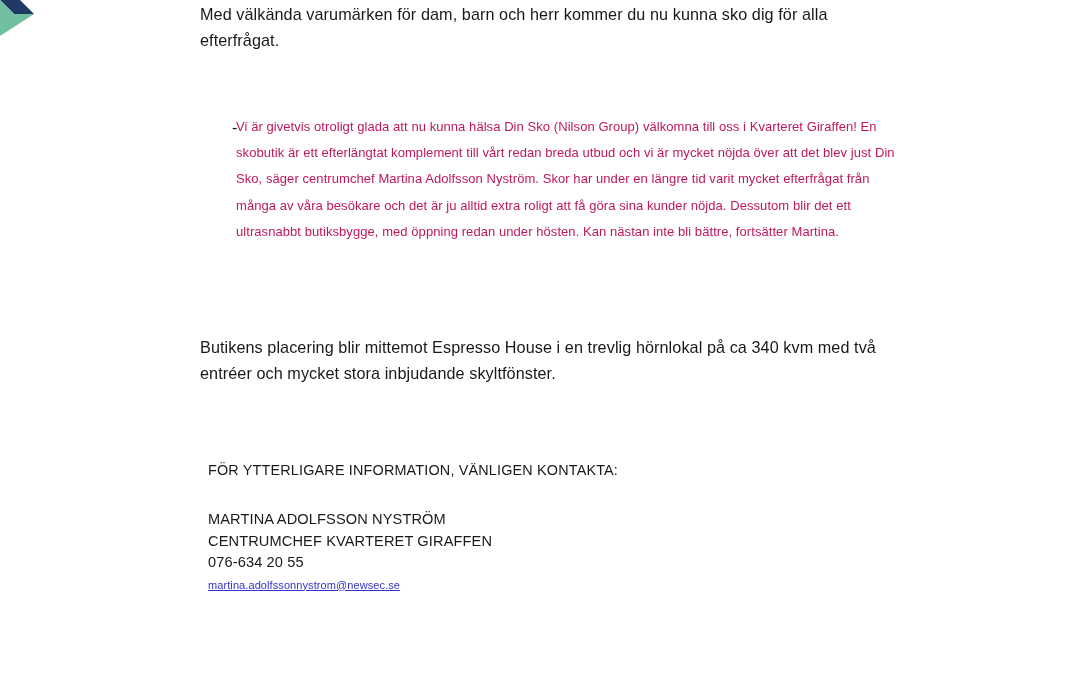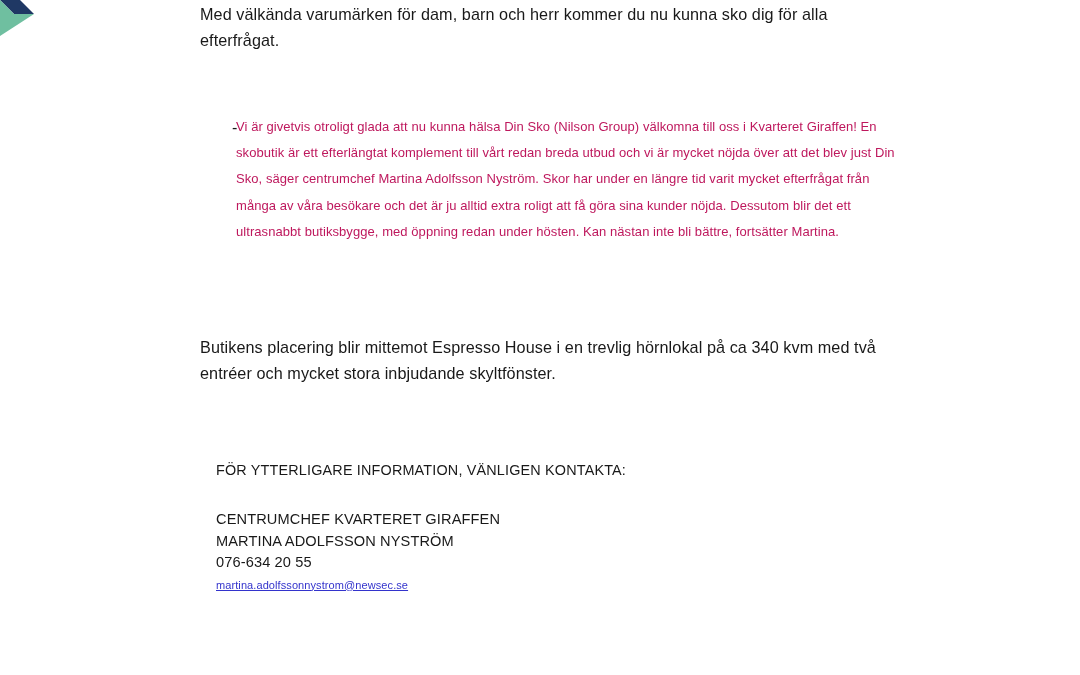--- a/index.html
+++ b/index.html
@@ -95,21 +95,21 @@
     position: absolute;
     top: 334px;
     left: 0;
     width: 706px;
   }
 
   
   .contact-block {
     position: absolute;
     top: 460px;
-    left: 16px;
+    left: 8px;
     width: 600px;
   }
   .contact-heading {
     font-size: 14.4px;
     line-height: 21px;
     color: #191919;
     letter-spacing: 0.012em;
     margin: 0 0 28px 0;
   }
   .contact-line {
@@ -153,20 +153,20 @@
 
     <div class="quote-block">
       <div class="quote-bullet">-</div>
       <div class="quote-text">Vi är givetvis otroligt glada att nu kunna hälsa Din Sko (Nilson Group) välkomna till oss i Kvarteret Giraffen! En skobutik är ett efterlängtat komplement till vårt redan breda utbud och vi är mycket nöjda över att det blev just Din Sko, säger centrumchef Martina Adolfsson Nyström. Skor har under en längre tid varit mycket efterfrågat från många av våra besökare och det är ju alltid extra roligt att få göra sina kunder nöjda. Dessutom blir det ett ultrasnabbt butiksbygge, med öppning redan under hösten. Kan nästan inte bli bättre, fortsätter Martina.</div>
     </div>
 
     <div class="para para-placement">Butikens placering blir mittemot Espresso House i en trevlig hörnlokal på ca 340 kvm med två entréer och mycket stora inbjudande skyltfönster.</div>
 
     <div class="contact-block">
       <p class="contact-heading">FÖR YTTERLIGARE INFORMATION, VÄNLIGEN KONTAKTA:</p>
+      <p class="contact-line">MARTINA ADOLFSSON NYSTRÖM</p>
       <p class="contact-line">CENTRUMCHEF KVARTERET GIRAFFEN</p>
-      <p class="contact-line">MARTINA ADOLFSSON NYSTRÖM</p>
       <p class="contact-line">076-634 20 55</p>
       <a class="contact-email" href="#">martina.adolfssonnystrom@newsec.se</a>
     </div>
 
   </div>
 </div>
 
 </body></html>

